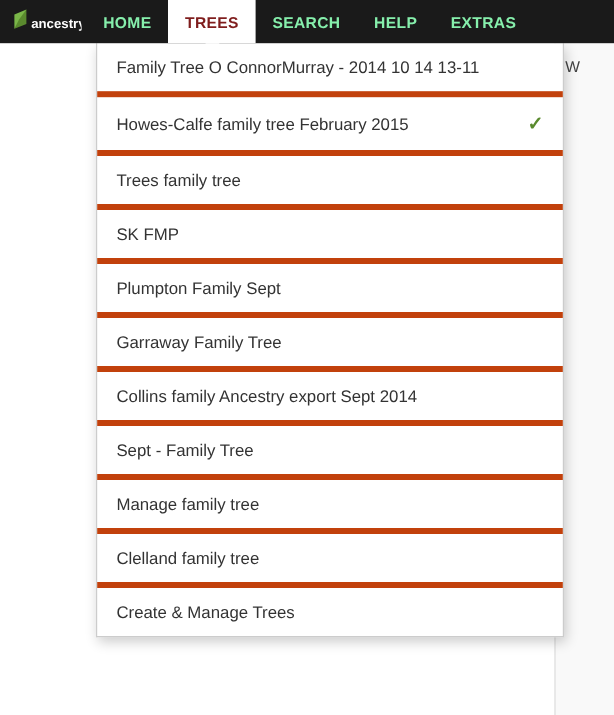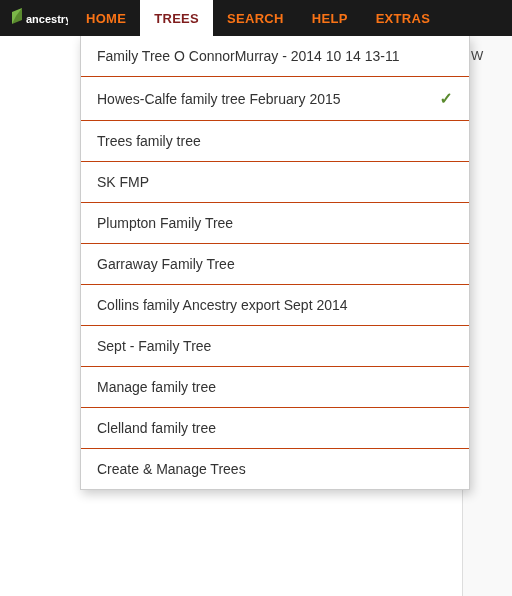--- a/index.html
+++ b/index.html
@@ -30,21 +30,21 @@
     }
     .nav-items {
       display: flex;
       align-items: stretch;
       height: 36px;
     }
     .nav-item {
       display: flex;
       align-items: center;
       padding: 0 14px;
-      color: #f97316;
+      color: #86efac;
       font-size: 13px;
       font-weight: bold;
       cursor: pointer;
       text-transform: uppercase;
       letter-spacing: 0.3px;
       height: 100%;
       position: relative;
     }
     .nav-item.active {
       background: #fff;
@@ -68,21 +68,21 @@
       left: 80px;
       width: 390px;
       background: #fff;
       border: 1px solid #ccc;
       border-top: none;
       box-shadow: 2px 4px 10px rgba(0,0,0,0.2);
       z-index: 150;
     }
     .dropdown-item {
       padding: 12px 16px;
-      border-bottom: 1px solid #c2410c;
+      border-bottom: 5px solid #c2410c;
       cursor: pointer;
       color: #333;
       font-size: 14px;
       display: flex;
       align-items: center;
       justify-content: space-between;
     }
     .dropdown-item.last-item {
       border-bottom: none;
     }
@@ -171,21 +171,21 @@
 
   <div class="dropdown-item">
     <span>Trees family tree</span>
   </div>
 
   <div class="dropdown-item">
     <span>SK FMP</span>
   </div>
 
   <div class="dropdown-item">
-    <span>Plumpton Family Tree</span>
+    <span>Plumpton Family Sept</span>
   </div>
 
   <div class="dropdown-item">
     <span>Garraway Family Tree</span>
   </div>
 
   <div class="dropdown-item">
     <span>Collins family Ancestry export Sept 2014</span>
   </div>
 

